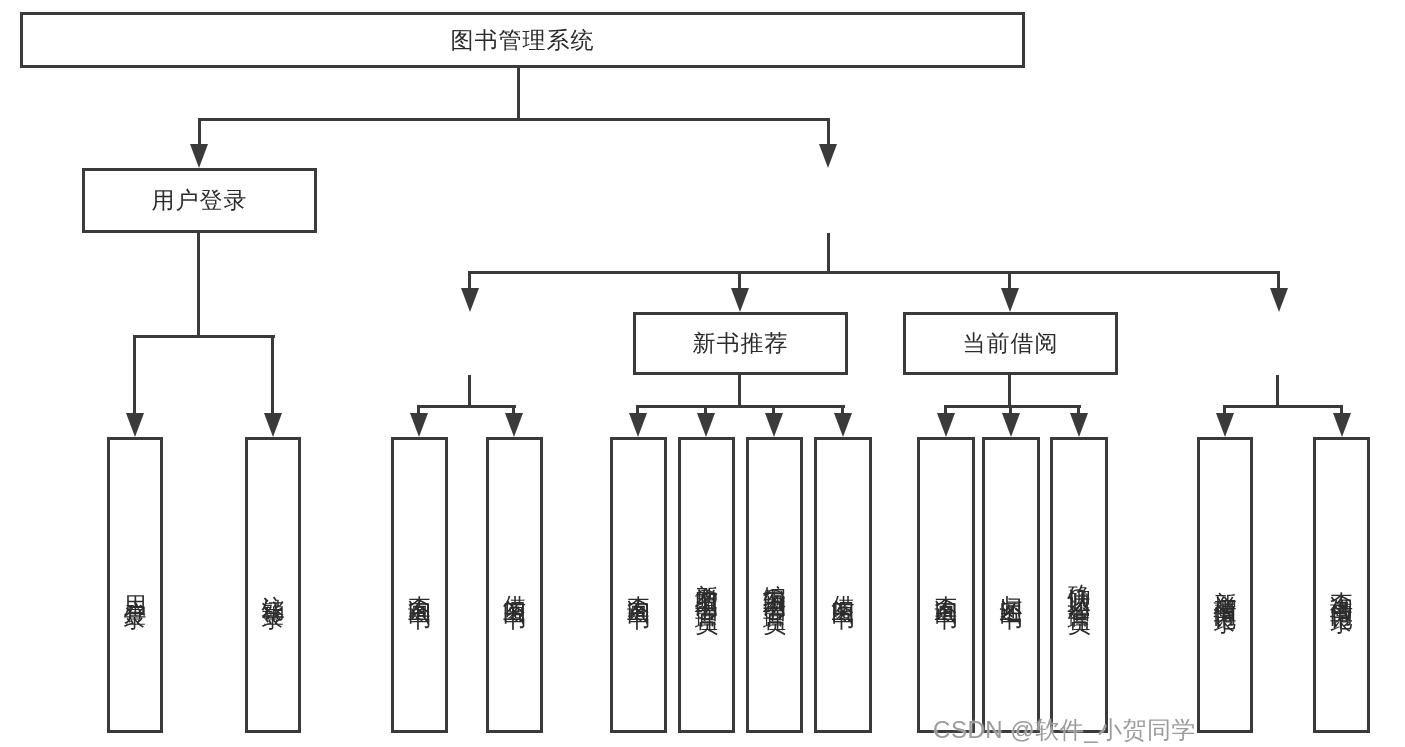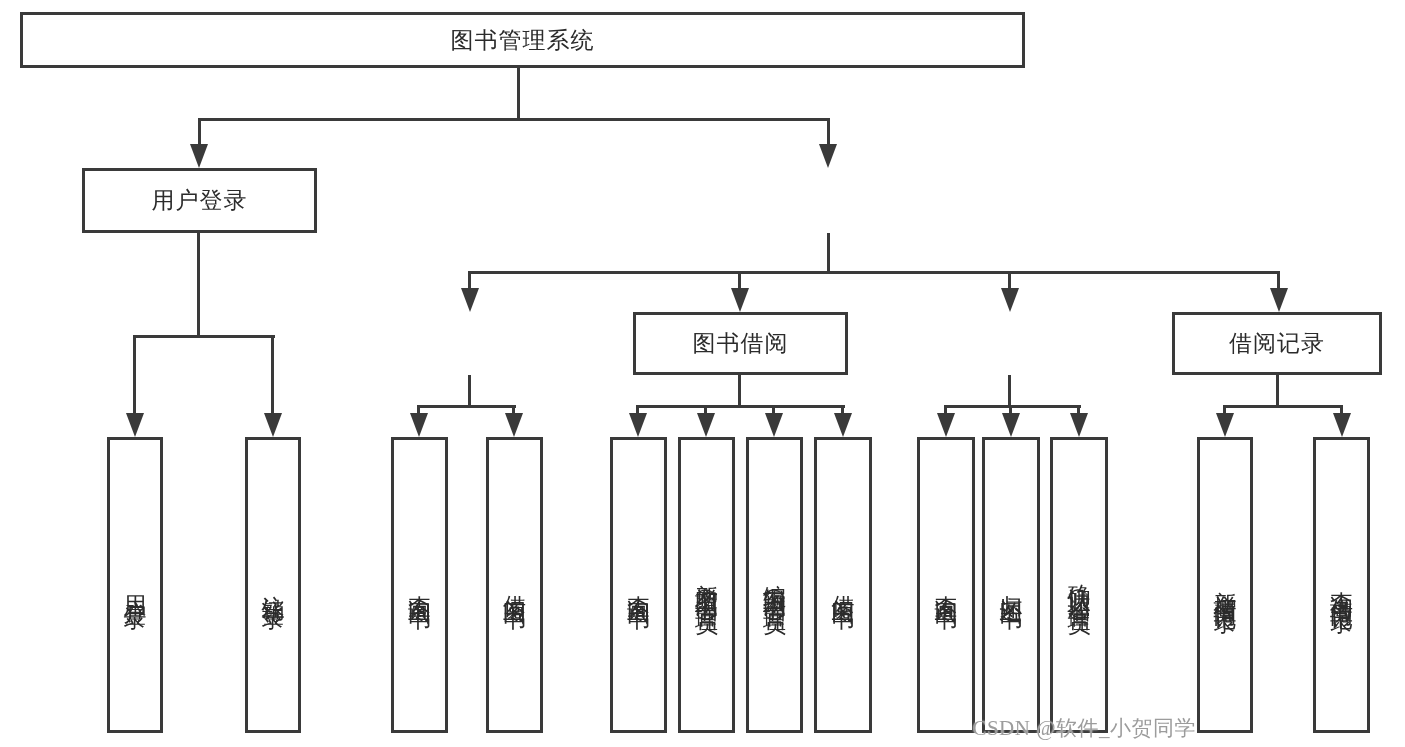--- a/index.html
+++ b/index.html
@@ -39,27 +39,26 @@
   .vline{width:3px;}
   .arrow{
     position:absolute;width:0;height:0;z-index:1;
     border-left:9px solid transparent;
     border-right:9px solid transparent;
     border-top:24px solid var(--line);
   }
   .watermark{
     position:absolute;
     right:12px;top:714px;
-    font-size:21px;
+    font-size:24px;
     color:var(--wm);
     letter-spacing:0.5px;
     z-index:5;
     text-shadow:0 0 2px #ffffff;
     white-space:nowrap;
-    font-family:Liberation Serif, serif;
   }
 </style>
 </head>
 <body>
 
 <div class="stage">
 
   <div class="node" style="left:20px;top:12px;width:1005px;height:56px">
     <span>图书管理系统</span>
   </div>
@@ -87,24 +86,24 @@
   <div class="vline" style="left:468px;top:271px;height:21px"></div>
   <div class="arrow" style="left:461px;top:288px"></div>
   <div class="vline" style="left:738px;top:271px;height:21px"></div>
   <div class="arrow" style="left:731px;top:288px"></div>
   <div class="vline" style="left:1008px;top:271px;height:21px"></div>
   <div class="arrow" style="left:1001px;top:288px"></div>
   <div class="vline" style="left:1277px;top:271px;height:21px"></div>
   <div class="arrow" style="left:1270px;top:288px"></div>
 
   <div class="node" style="left:633px;top:312px;width:215px;height:63px">
-    <span>图书借阅</span>
+    <span>新书推荐</span>
   </div>
-  <div class="node" style="left:1172px;top:312px;width:210px;height:63px">
-    <span>借阅记录</span>
+  <div class="node" style="left:903px;top:312px;width:215px;height:63px">
+    <span>当前借阅</span>
   </div>
 
   <div class="vline" style="left:468px;top:375px;height:30px"></div>
   <div class="hline" style="left:417px;top:405px;width:99px"></div>
   <div class="vline" style="left:417px;top:405px;height:12px"></div>
   <div class="arrow" style="left:410px;top:413px"></div>
   <div class="vline" style="left:512px;top:405px;height:12px"></div>
   <div class="arrow" style="left:505px;top:413px"></div>
 
   <div class="vline" style="left:738px;top:375px;height:30px"></div>

